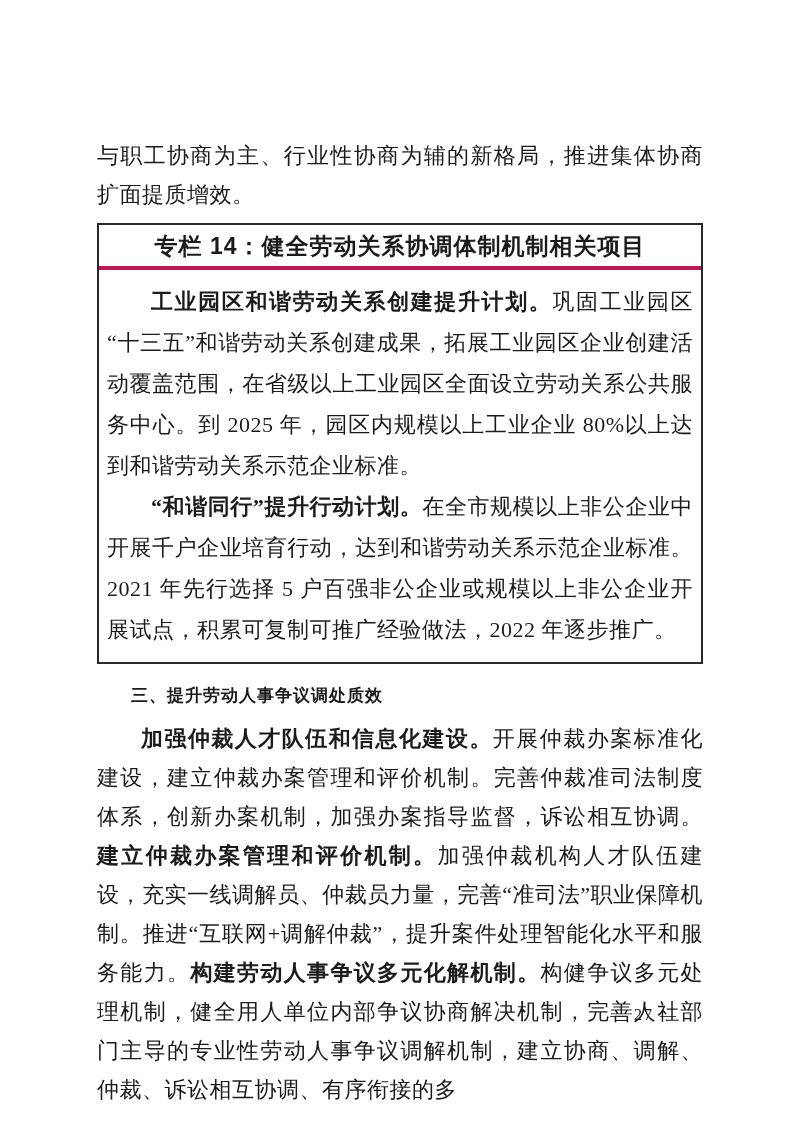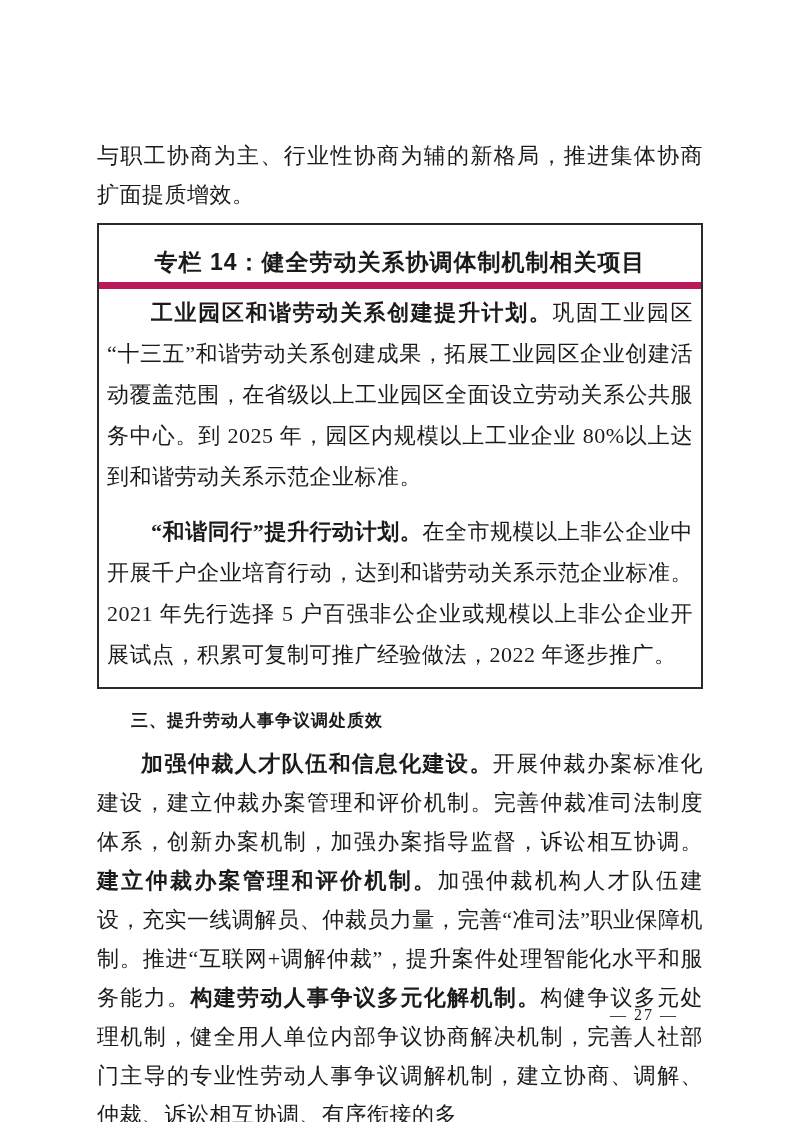--- a/index.html
+++ b/index.html
@@ -27,32 +27,32 @@
   }
   .para b { font-weight: bold; }
   .indent { text-indent: 2em; }
 
   .project-box {
     margin-top: 9px;
     border: 2px solid #2a2a2a;
   }
   .box-title {
     margin: 0;
-    padding: 24px 4px 7px;
-    border-bottom: 7px solid #be185d;
+    padding: 8px 4px 7px;
+    border-bottom: 4px solid #be185d;
     text-align: center;
     font-family: "Liberation Sans", "DejaVu Sans", sans-serif;
     font-weight: bold;
     font-size: 23px;
     line-height: 26px;
     letter-spacing: 1px;
   }
-  .box-body { padding: 3px 8px 12px; }
+  .box-body { padding: 11px 8px 12px; }
   .box-body .para { line-height: 41px; }
-  .box-body .para + .para { margin-top: 14px; }
+  .box-body .para + .para { margin-top: 0; }
 
   .section-heading {
     margin: 13px 0 0;
     text-indent: 2em;
     font-family: "Liberation Sans", "DejaVu Sans", sans-serif;
     font-weight: bold;
     font-size: 17px;
     line-height: 38px;
     letter-spacing: 1px;
   }

